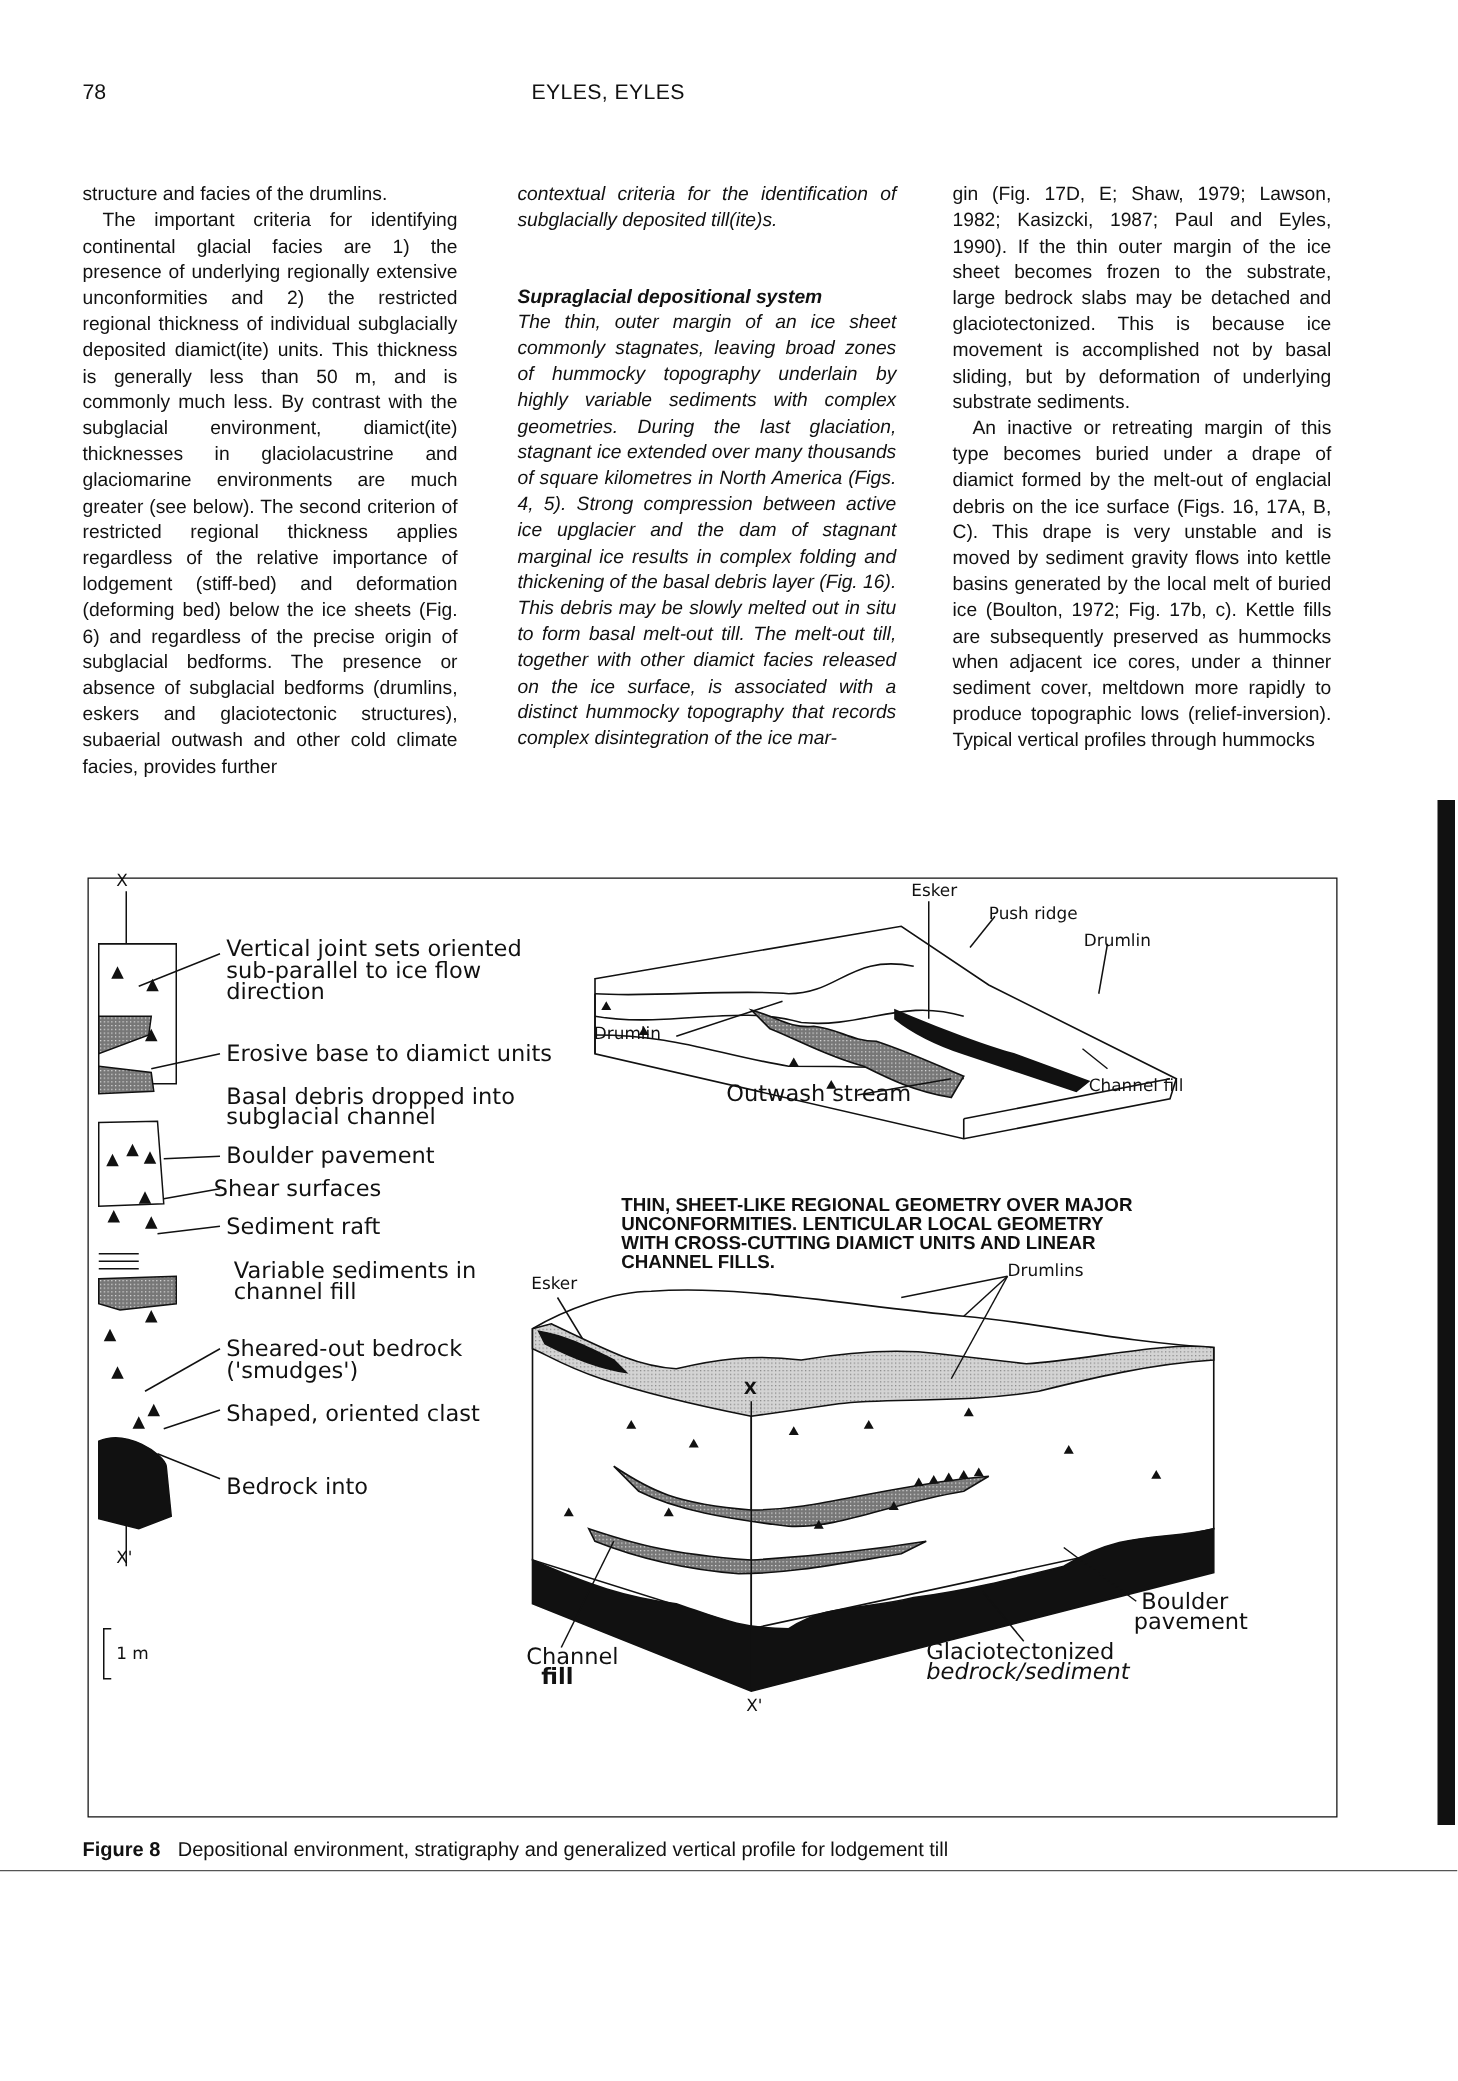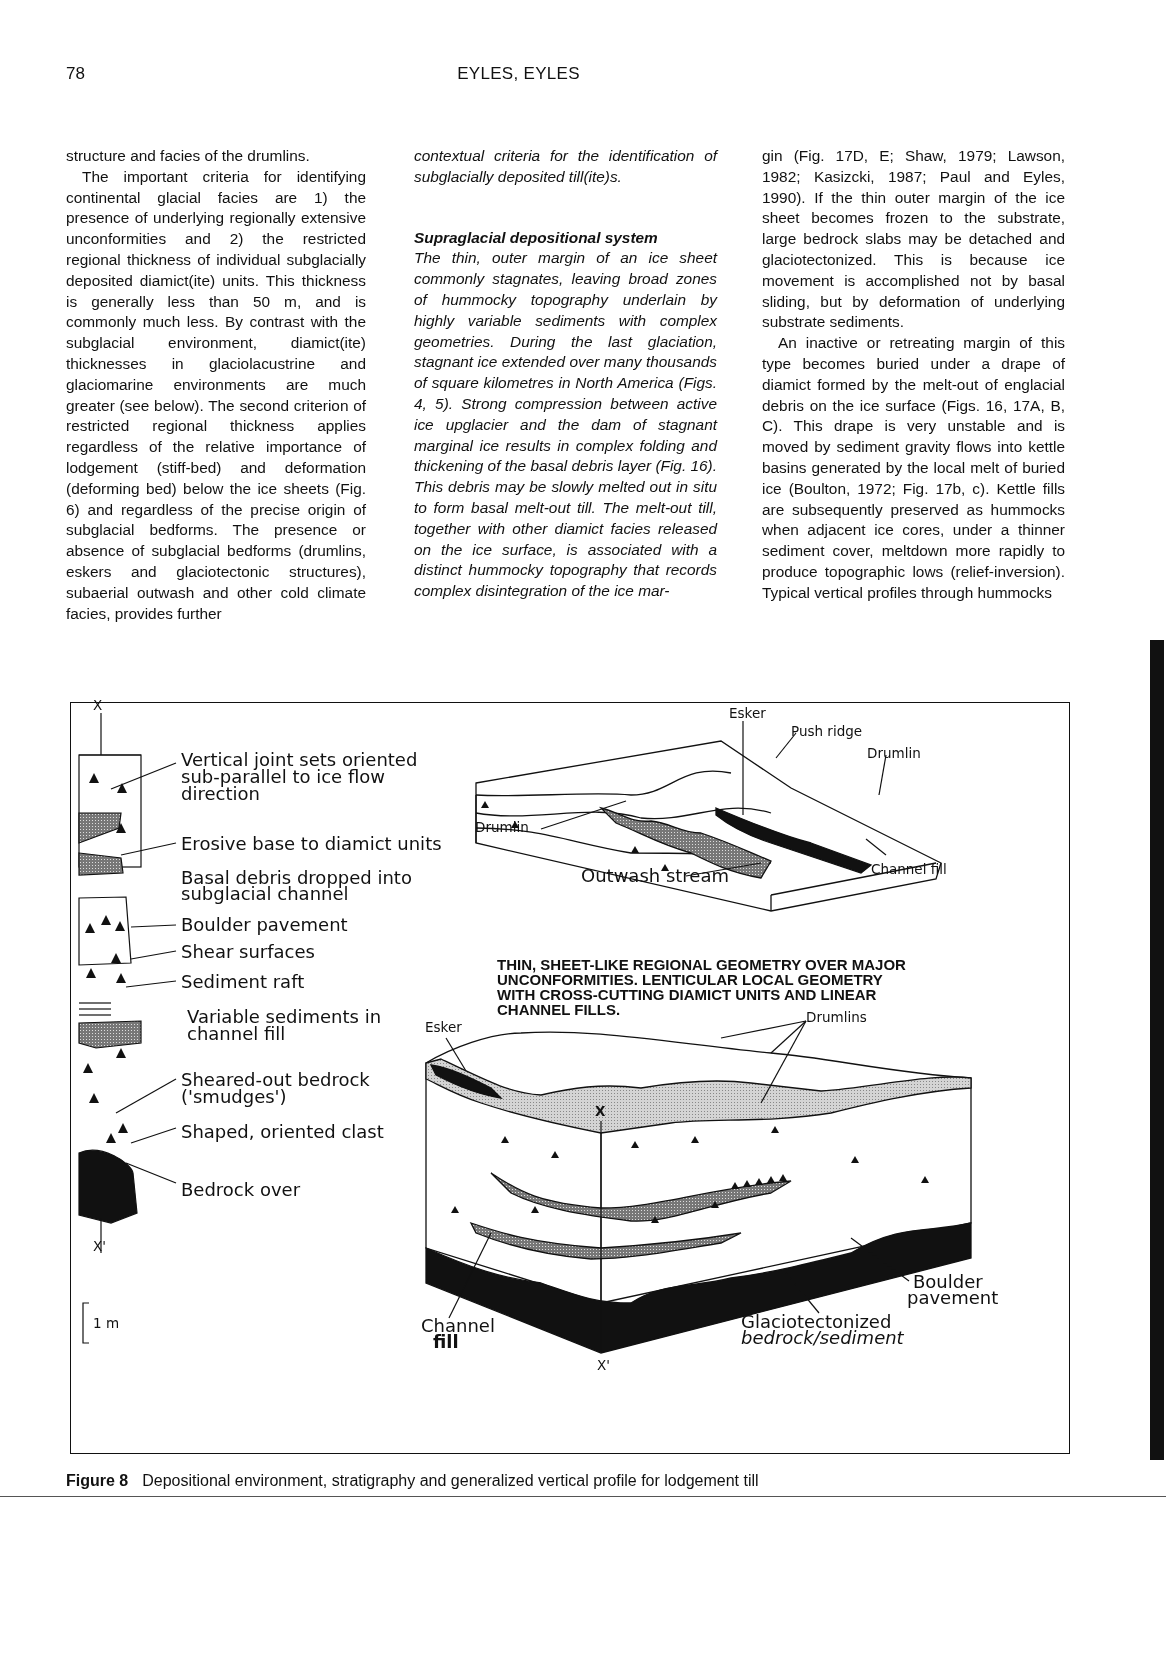--- a/index.html
+++ b/index.html
@@ -1,18 +1,18 @@
 <!DOCTYPE html>
 <html><head>
 <meta charset="utf-8">
 <style>
   html, body { margin: 0; padding: 0; background: #ffffff; }
   body { width: 1166px; height: 1665px; position: relative; overflow: hidden; color: #111; font-family: "Liberation Sans", sans-serif; }
   .page-number { position: absolute; left: 66px; top: 64px; font-size: 17px; }
-  .running-head { position: absolute; left: 0; width: 973px; top: 64px; text-align: center; font-size: 17px; letter-spacing: 0.3px; margin-left: 32px; }
+  .running-head { position: absolute; left: 0; width: 973px; top: 64px; text-align: center; font-size: 17px; letter-spacing: 0.3px; }
   .col { position: absolute; top: 146px; width: 300px; font-size: 15.4px; line-height: 20.8px; text-align: justify; }
   .col p { margin: 0; }
   .col p.indent { text-indent: 16px; }
   .col1 { left: 66px; }
   .col2 { left: 414px; width: 303px; font-style: italic; }
   .col3 { left: 762px; width: 303px; }
   .col h3 { margin: 40px 0 0 0; font-size: 15.4px; line-height: 20.8px; font-weight: bold; }
   .figure-box { position: absolute; left: 70px; top: 702px; width: 1000px; height: 752px; border: 1.5px solid #111; box-sizing: border-box; }
   .figure-box svg { position: absolute; left: 0; top: 0; }
   .lbl { position: absolute; font-family: "DejaVu Sans", sans-serif; font-size: 13.5px; line-height: 17px; white-space: nowrap; }
@@ -170,28 +170,28 @@
   <div class="lbl" style="left:22px;top:535px;">X'</div>
   <div class="lbl" style="left:22px;top:612px;">1 m</div>
 
   <div class="lbl small" style="left:110px;top:48px;">Vertical joint sets oriented</div>
   <div class="lbl small" style="left:110px;top:65px;">sub-parallel to ice flow</div>
   <div class="lbl small" style="left:110px;top:82px;">direction</div>
   <div class="lbl small" style="left:110px;top:132px;">Erosive base to diamict units</div>
   <div class="lbl small" style="left:110px;top:166px;">Basal debris dropped into</div>
   <div class="lbl small" style="left:110px;top:182px;">subglacial channel</div>
   <div class="lbl small" style="left:110px;top:213px;">Boulder pavement</div>
-  <div class="lbl small" style="left:110px;top:240px;">Shear surfaces</div>
+  <div class="lbl small" style="left:100px;top:240px;">Shear surfaces</div>
   <div class="lbl small" style="left:110px;top:270px;">Sediment raft</div>
   <div class="lbl small" style="left:116px;top:305px;">Variable sediments in</div>
   <div class="lbl small" style="left:116px;top:322px;">channel fill</div>
   <div class="lbl small" style="left:110px;top:368px;">Sheared-out bedrock</div>
   <div class="lbl small" style="left:110px;top:385px;">('smudges')</div>
   <div class="lbl small" style="left:110px;top:420px;">Shaped, oriented clast</div>
-  <div class="lbl small" style="left:110px;top:478px;">Bedrock over</div>
+  <div class="lbl small" style="left:110px;top:478px;">Bedrock into</div>
 
   <div class="lbl" style="left:658px;top:2px;">Esker</div>
   <div class="lbl" style="left:720px;top:20px;">Push ridge</div>
   <div class="lbl" style="left:796px;top:42px;">Drumlin</div>
   <div class="lbl" style="left:404px;top:116px;">Drumlin</div>
   <div class="lbl small" style="left:510px;top:164px;">Outwash stream</div>
   <div class="lbl" style="left:800px;top:158px;">Channel fill</div>
 
   <div class="geom-note">THIN, SHEET-LIKE REGIONAL GEOMETRY OVER MAJOR UNCONFORMITIES. LENTICULAR LOCAL GEOMETRY WITH CROSS-CUTTING DIAMICT UNITS AND LINEAR CHANNEL FILLS.</div>
 

